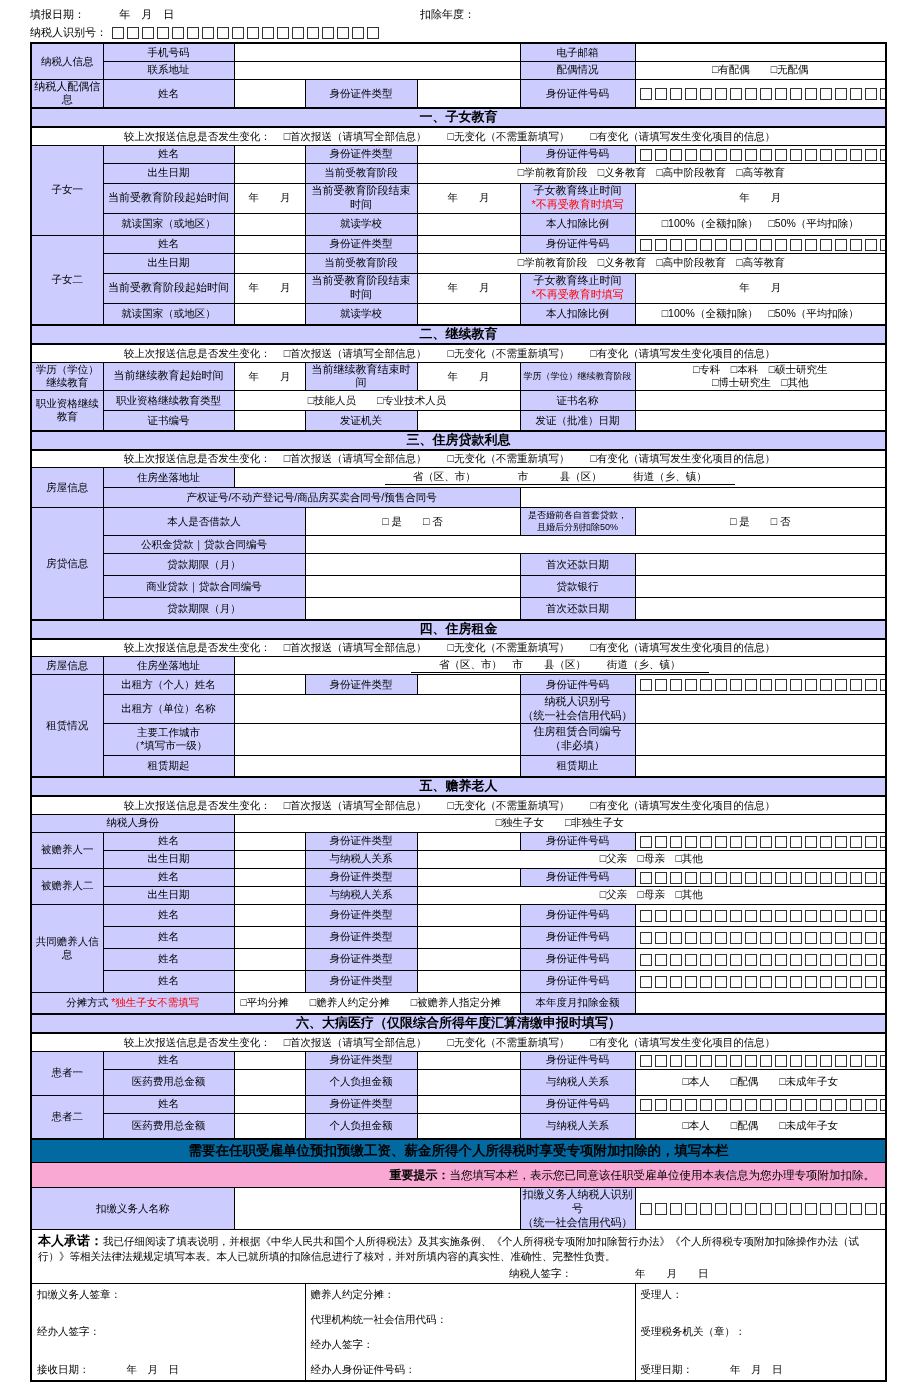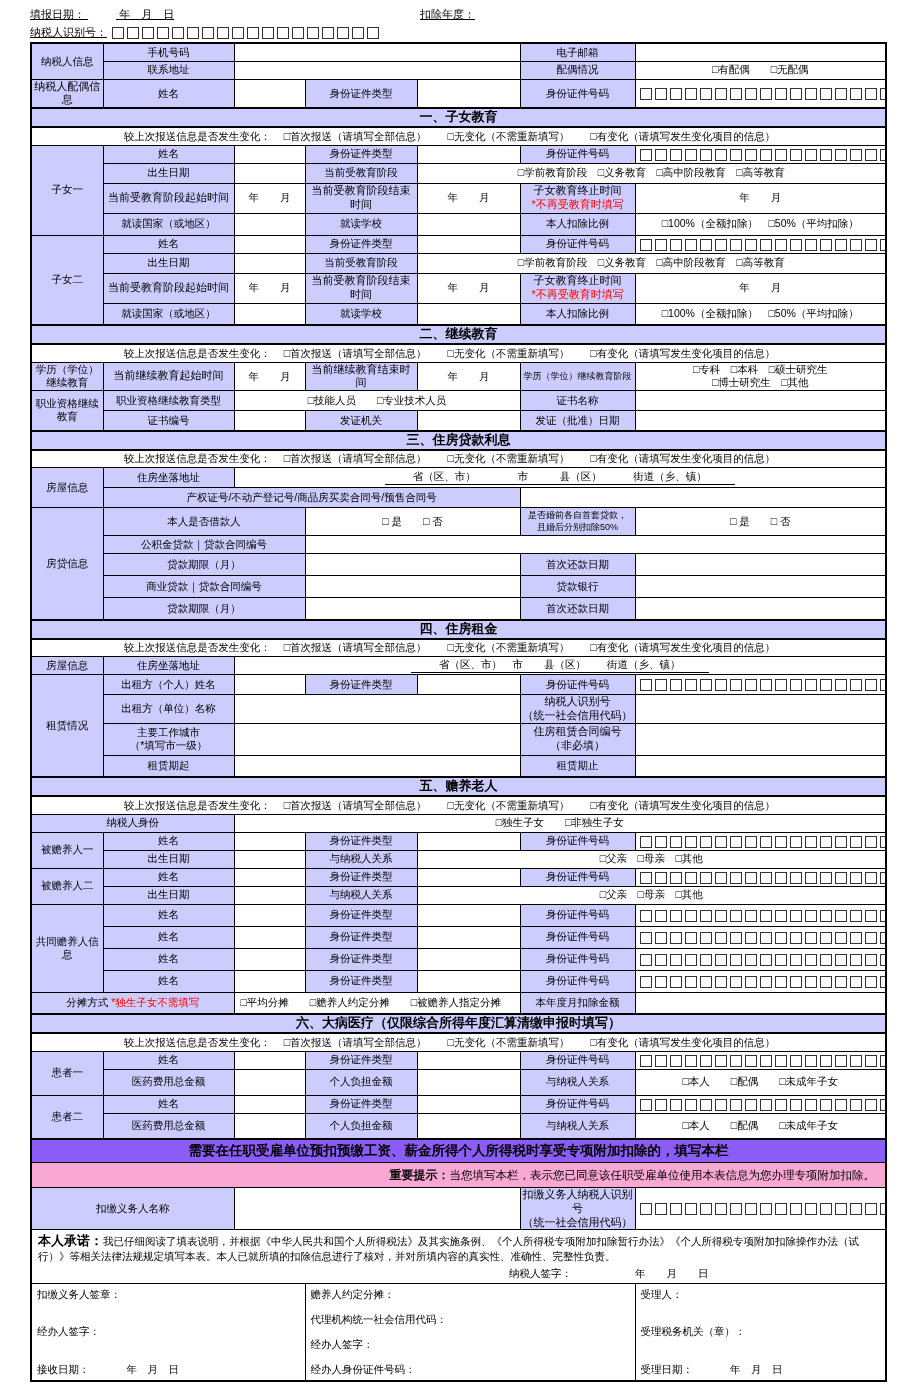--- a/index.html
+++ b/index.html
@@ -1,36 +1,36 @@
 <!DOCTYPE html>
 <html><head>
 <meta charset="utf-8">
 <style>
   html,body{margin:0;padding:0;background:#fff;color:#000;}
   body{width:915px;font-family:"Liberation Sans","DejaVu Sans",sans-serif;}
   .page{width:855px;margin:0 auto;padding-top:6px;}
   .title{font-size:21px;font-weight:bold;text-align:center;margin:4px 0 12px 0;letter-spacing:1px;}
   .meta{font-size:11px;}
-  .meta-row{display:flex;align-items:center;height:16px;line-height:16px;margin-bottom:2px;text-decoration:underline;}
+  .meta-row{display:flex;align-items:center;height:16px;line-height:16px;margin-bottom:2px;}
   .meta-left{width:390px;}
   .meta-right{flex:1;display:flex;align-items:center;}
   .gap1{display:inline-block;width:28px;}
   table.form{border-collapse:collapse;table-layout:fixed;width:855px;border:2px solid #000;}
   td{border:1px solid #000;font-size:10.5px;text-align:center;vertical-align:middle;padding:0 2px;line-height:1.25;overflow:hidden;}
   .lav{background:#ccccff;}
   .sec{background:#ccccff;font-weight:bold;font-size:13px;height:17px;border-top:2px solid #000;border-bottom:2px solid #000;}.h18{height:18px}.h20{height:20px}.h22{height:22px}.h26{height:26px}.h28{height:28px}.h30{height:30px}.h32{height:32px}.h36{height:36px}.h46{height:46px}.h96{height:96px}
   .fs95{font-size:11px;}
   .fs9{font-size:9px;}
   .red{color:#ff0000;}
   .boxes{white-space:nowrap;text-align:left;padding-left:3px;}
   .bx{display:inline-block;width:10px;height:10px;border:1px solid #333;margin:0 1.5px;background:#fff;vertical-align:middle;}
   .chg span{margin-right:18px;}
   .chg span:first-child{margin-right:10px;}
   .addr{display:inline-block;border-bottom:1px solid #000;padding:0 28px 1px 28px;}
-  .banner{background:#8b5cf6;font-weight:bold;font-size:13.5px;height:22px;border-top:2px solid #000;}
+  .banner{background:#0369a1;font-weight:bold;font-size:13.5px;height:22px;border-top:2px solid #000;}
   .notice{background:#f9a8d4;text-align:right;font-size:11.5px;height:24px;padding-right:10px;}
   .notice b{font-size:12px;}
   .commit{text-align:left;font-size:10.5px;padding:3px 6px;vertical-align:top;}
   .commit b{font-size:13px;}
   .signline{text-align:left;padding-left:56%;margin-top:4px;}
   .signline .ymd{margin-left:60px;}
   .sigcell{vertical-align:top;text-align:left;font-size:10.5px;padding:4px 5px;}
   .sigflex{display:flex;flex-direction:column;justify-content:space-between;height:88px;}
   .ymd-gap{margin-left:34px;}
 </style>

